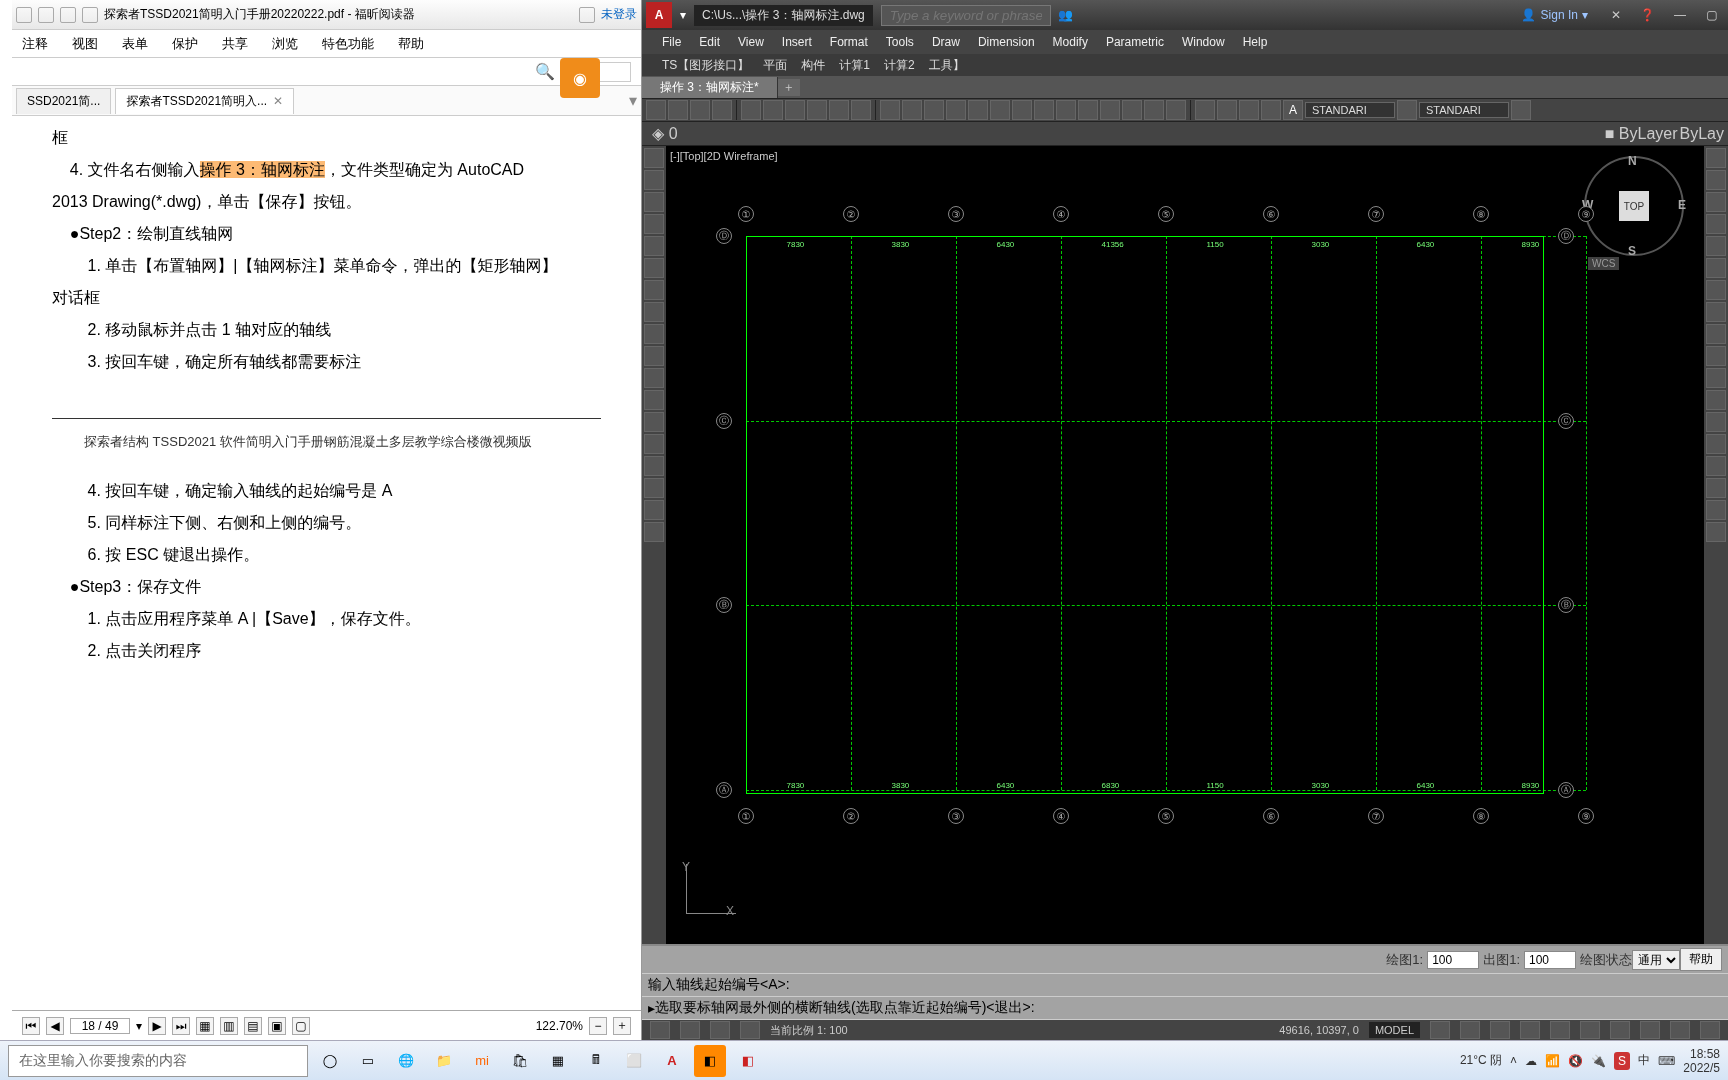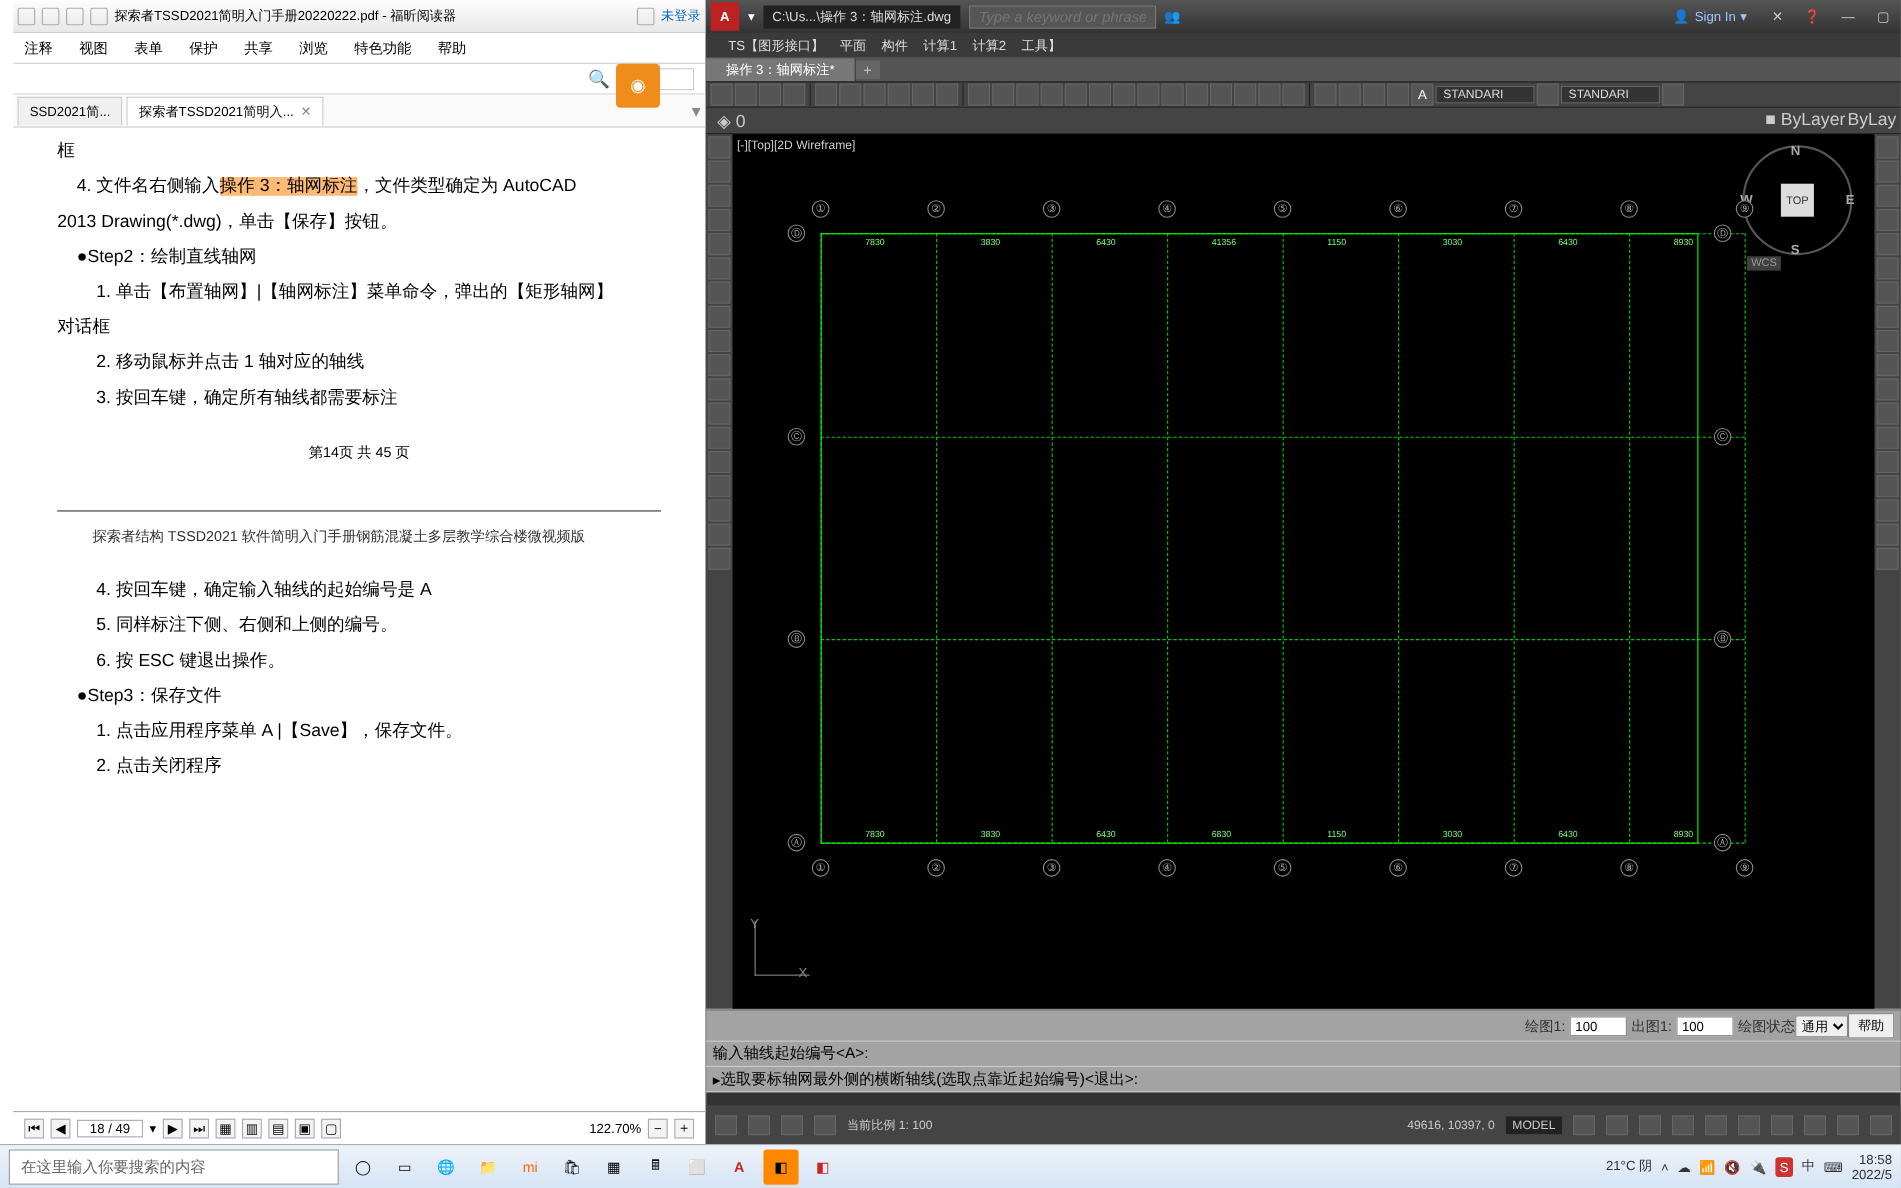--- a/index.html
+++ b/index.html
@@ -65,21 +65,21 @@
 .grid { position:absolute; top:60px; left:50px; right:130px; bottom:120px; }
 .grid .gl { position:absolute; }
 .grid .gc { position:absolute; width:16px; height:16px; border:1px solid #888; border-radius:50%; color:#aaa; font-size:10px; display:flex; align-items:center; justify-content:center; background:#000; }
 .grid .dim { position:absolute; color:#7f7; font-size:8px; }
 .r-cmd { background:#a3a3a3; color:#000; border-top:2px solid #888; }
 .r-cmd .row { display:flex; align-items:center; font-size:14px; padding:2px 6px; border-bottom:1px solid #ccc; }
 .r-cmd .lbl { font-size:13px; color:#333; }
 .r-cmd input { border:1px solid #888; font-size:12px; width:52px; padding:1px 4px; margin:0 4px; }
 .r-cmd select { border:1px solid #888; font-size:12px; padding:1px; }
 .r-cmd .help { border:1px solid #888; padding:2px 8px; font-size:12px; margin-left:auto; }
-.r-stat { height:35px; background:#444; display:flex; align-items:center; font-size:11px; color:#ccc; gap:10px; padding:0 8px;margin-top:12px; }
+.r-stat { height:20px; background:#444; display:flex; align-items:center; font-size:11px; color:#ccc; gap:10px; padding:0 8px; }
 .r-stat .btn { width:20px; height:18px; background:#555; border:1px solid #666; }
 
 
 .taskbar { height:40px; background:linear-gradient(#eef3fa,#d5e4f5); display:flex; align-items:center; padding:0 8px; gap:6px; font-size:13px; border-top:1px solid #aab; }
 .taskbar .search { flex:0 0 300px; border:1px solid #999; background:#fff; padding:6px 10px; color:#666; font-size:14px; }
 .taskbar .ti { width:32px; height:32px; display:flex; align-items:center; justify-content:center; border-radius:3px; }
 .taskbar .tray { margin-left:auto; display:flex; align-items:center; gap:8px; font-size:12px; color:#333; }
 .red { background:#c33; color:#fff; border-radius:3px; padding:2px 4px; }
 </style>
 </head>
@@ -124,21 +124,20 @@
     </div>
     <div class="doc">
       <p>框</p>
       <p>&nbsp;&nbsp;&nbsp;&nbsp;<span>4. 文件名右侧输入</span><span class="hl">操作 3：轴网标注</span><span>，文件类型确定为 AutoCAD</span></p>
       <p>2013 Drawing(*.dwg)，单击【保存】按钮。</p>
       <p>&nbsp;&nbsp;&nbsp;&nbsp;<span>●Step2：绘制直线轴网</span></p>
       <p>&nbsp;&nbsp;&nbsp;&nbsp;&nbsp;&nbsp;&nbsp;&nbsp;<span>1. 单击【布置轴网】|【轴网标注】菜单命令，弹出的【矩形轴网】</span></p>
       <p>对话框</p>
       <p>&nbsp;&nbsp;&nbsp;&nbsp;&nbsp;&nbsp;&nbsp;&nbsp;<span>2. 移动鼠标并点击 1 轴对应的轴线</span></p>
       <p>&nbsp;&nbsp;&nbsp;&nbsp;&nbsp;&nbsp;&nbsp;&nbsp;<span>3. 按回车键，确定所有轴线都需要标注</span></p>
-      <p class="center">第14页 共 45 页</p>
       <div class="sep"></div>
       <p class="hdr">探索者结构 TSSD2021 软件简明入门手册钢筋混凝土多层教学综合楼微视频版</p>
       <p>&nbsp;&nbsp;&nbsp;&nbsp;&nbsp;&nbsp;&nbsp;&nbsp;<span>4. 按回车键，确定输入轴线的起始编号是 A</span></p>
       <p>&nbsp;&nbsp;&nbsp;&nbsp;&nbsp;&nbsp;&nbsp;&nbsp;<span>5. 同样标注下侧、右侧和上侧的编号。</span></p>
       <p>&nbsp;&nbsp;&nbsp;&nbsp;&nbsp;&nbsp;&nbsp;&nbsp;<span>6. 按 ESC 键退出操作。</span></p>
       <p>&nbsp;&nbsp;&nbsp;&nbsp;<span>●Step3：保存文件</span></p>
       <p>&nbsp;&nbsp;&nbsp;&nbsp;&nbsp;&nbsp;&nbsp;&nbsp;<span>1. 点击应用程序菜单 A |【Save】，保存文件。</span></p>
       <p>&nbsp;&nbsp;&nbsp;&nbsp;&nbsp;&nbsp;&nbsp;&nbsp;<span>2. 点击关闭程序</span></p>
     </div>
     <div class="l-status">
@@ -164,20 +163,34 @@
       <div class="logo">A</div>
       <span class="drop">▾</span>
       <span class="path">C:\Us...\操作 3：轴网标注.dwg</span>
       <input class="srch" placeholder="Type a keyword or phrase" style="">
       <span>👥</span>
       <span class="signin">👤 <span>Sign In</span> ▾</span>
       <span class="wbtn">✕</span>
       <span class="wbtn">❓</span>
       <span class="wbtn">—</span>
       <span class="wbtn">▢</span>
+    </div>
+    <div class="r-menu">
+      <span>File</span>
+      <span>Edit</span>
+      <span>View</span>
+      <span>Insert</span>
+      <span>Format</span>
+      <span>Tools</span>
+      <span>Draw</span>
+      <span>Dimension</span>
+      <span>Modify</span>
+      <span>Parametric</span>
+      <span>Window</span>
+      <span>Help</span>
     </div>
     <div class="r-menu2">
       <span>TS【图形接口】</span>
       <span>平面</span>
       <span>构件</span>
       <span>计算1</span>
       <span>计算2</span>
       <span>工具】</span>
     </div>
     <div class="r-tabs">

